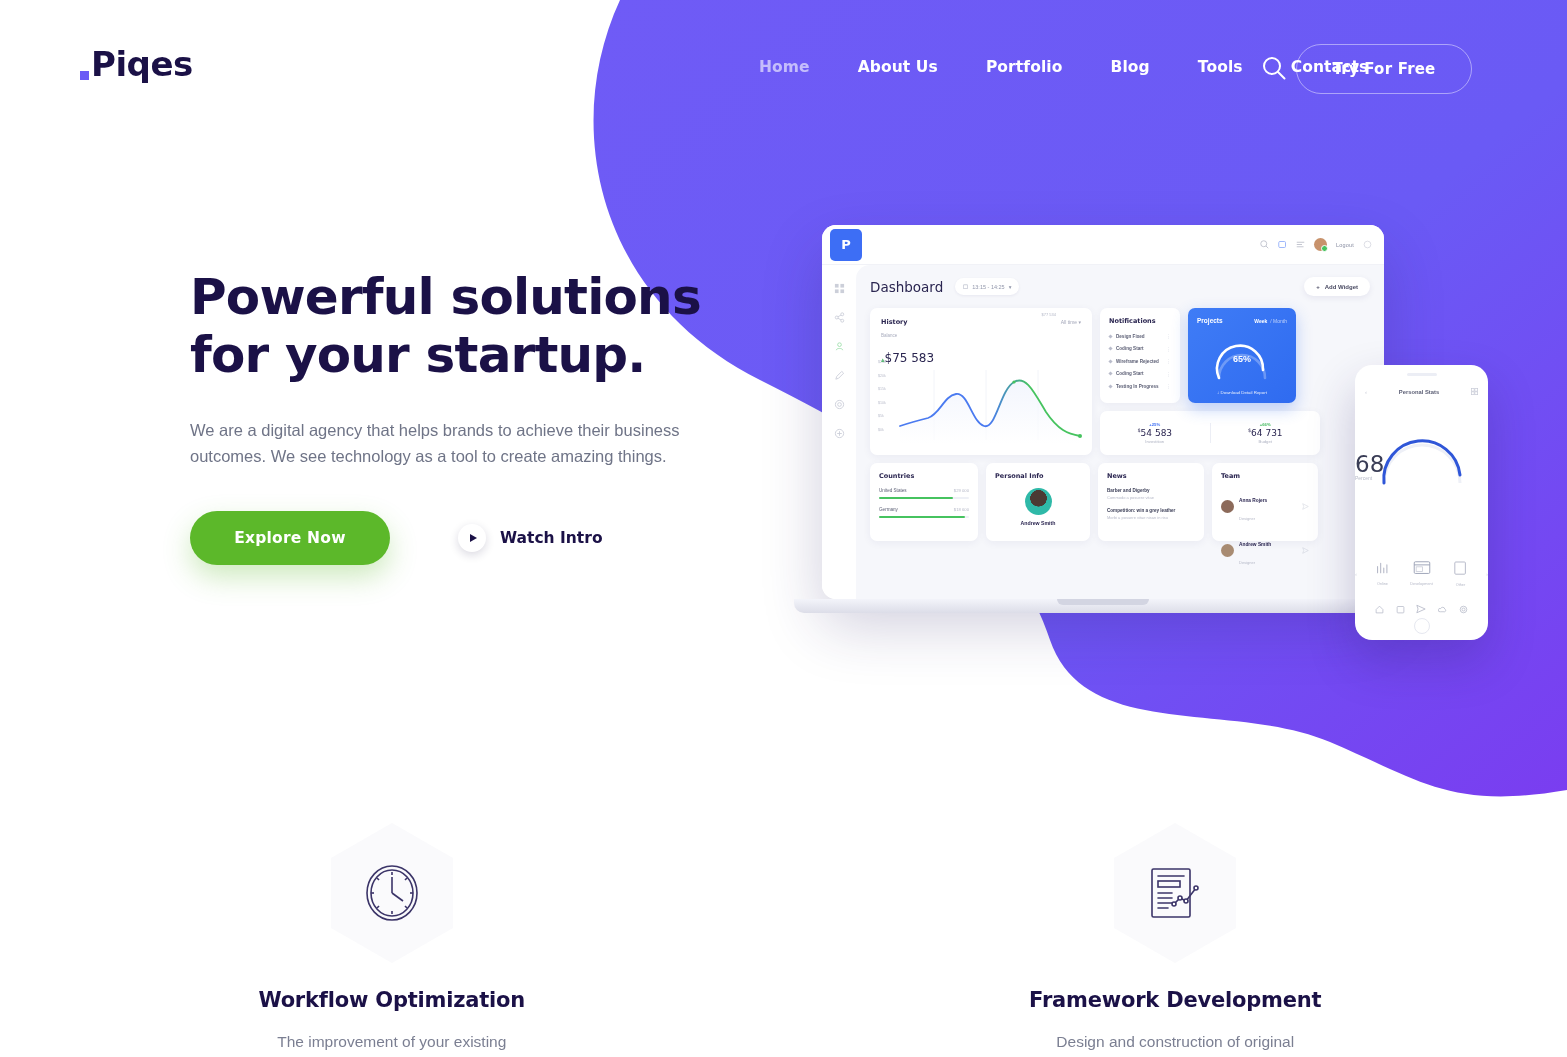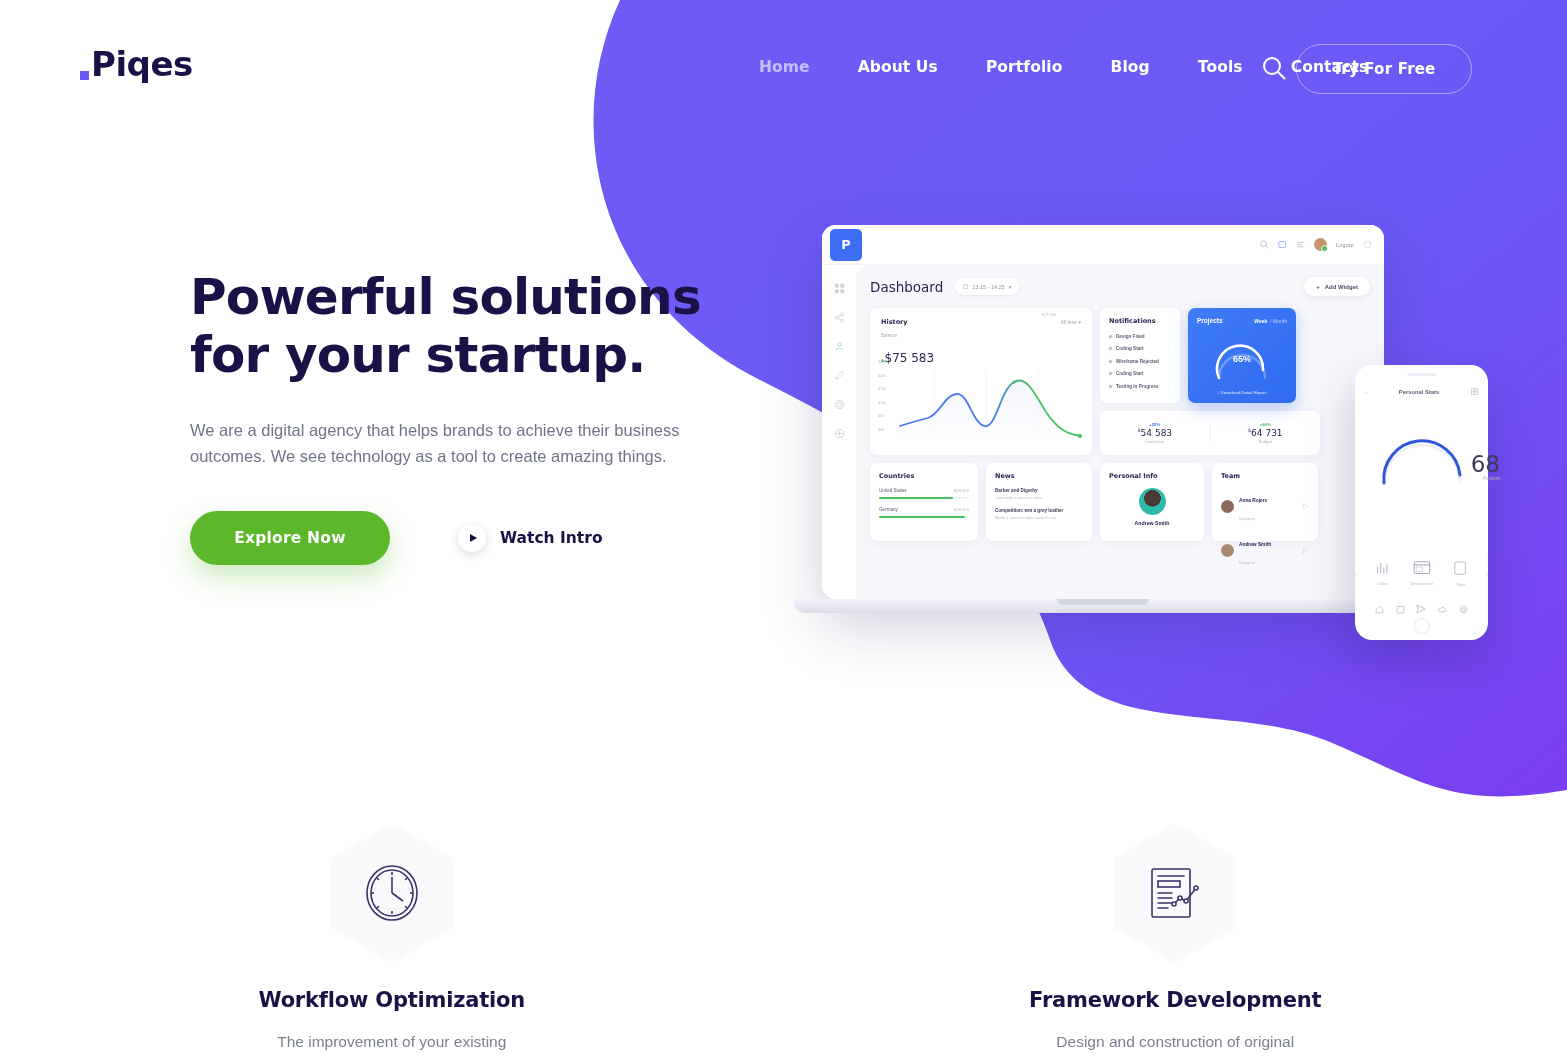--- a/index.html
+++ b/index.html
@@ -221,21 +221,21 @@
   .phone {
     position:absolute; left: 595px; top: 150px; width: 133px; height: 275px;
     background:#fff; border-radius: 17px;
     box-shadow: 0 22px 48px rgba(40,30,100,.24);
   }
   .ph-notch { width: 30px; height:3px; border-radius:2px; background:#eceef5; margin: 8px auto 0 auto; }
   .ph-head { display:flex; align-items:center; padding: 12px 10px 0 10px; }
   .ph-title { flex:1; text-align:center; font-size: 5.8px; color:#5d6076; font-weight:600; }
   .ph-arrow { font-size: 6px; color:#c7cad6; }
   .ph-gauge { margin-top: 16px; display:flex; justify-content:center; position:relative; }
-  .ph-val { position:absolute; top: 40px; left:0; width:100%; text-align:right;margin-left:12px; }
+  .ph-val { position:absolute; top: 40px; left:0; width:100%; text-align:left; }
   .ph-val .num { font-size: 23px; color:#3a3d56; font-family:"DejaVu Sans", sans-serif; }
   .ph-val .unit { font-size: 5px; color:#b6b9c8; margin-top:-2px; }
   .ph-tabs { position:absolute; top: 196px; left:0; width:100%; display:flex; align-items:flex-start; justify-content:center; gap: 12px; }
   .ph-tab { text-align:center; width: 30px; }
   .ph-tab .lb { font-size: 3.8px; color:#b6b9c8; margin-top: 3px; }
   .ph-chev { font-size: 6px; color:#d3d6e1; align-self:center; }
   .ph-bottom {
     position:absolute; bottom: 26px; left: 0; width:100%;
     display:flex; align-items:center; justify-content:space-around; padding: 0 14px;
   }
@@ -524,36 +524,36 @@
                   <div class="country-top">
                     <span class="n">Germany</span>
                     <span class="v">$18 600</span>
                   </div>
                   <div class="bar">
                       <i style="width:95%"></i>
                     </div>
                 </div>
               </div>
 
+              <div class="card c-personal">
+                <div class="card-h pi-h">Personal Info</div>
+                <div class="pi-avatar"></div>
+                <div class="pi-name">Andrew Smith</div>
+              </div>
+
               <div class="card c-news">
                 <div class="card-h">News</div>
                 <div class="news-item">
                   <div class="t">Barber and Digerby</div>
                   <div class="d">Commodo a posuere vitae</div>
                 </div>
                 <div class="news-item">
                   <div class="t">Competition: win a grey leather</div>
                   <div class="d">Morbi a posuere vitae nisan in risu</div>
                 </div>
-              </div>
-
-              <div class="card c-personal">
-                <div class="card-h pi-h">Personal Info</div>
-                <div class="pi-avatar"></div>
-                <div class="pi-name">Andrew Smith</div>
               </div>
 
               <div class="card c-team">
                 <div class="card-h">Team</div>
                 <div class="team-row">
                   <span class="team-av"></span>
                   <span>
                     <span class="team-n">Anna Rojers</span><br>
                     <span class="team-r">Designer</span>
                   </span>

